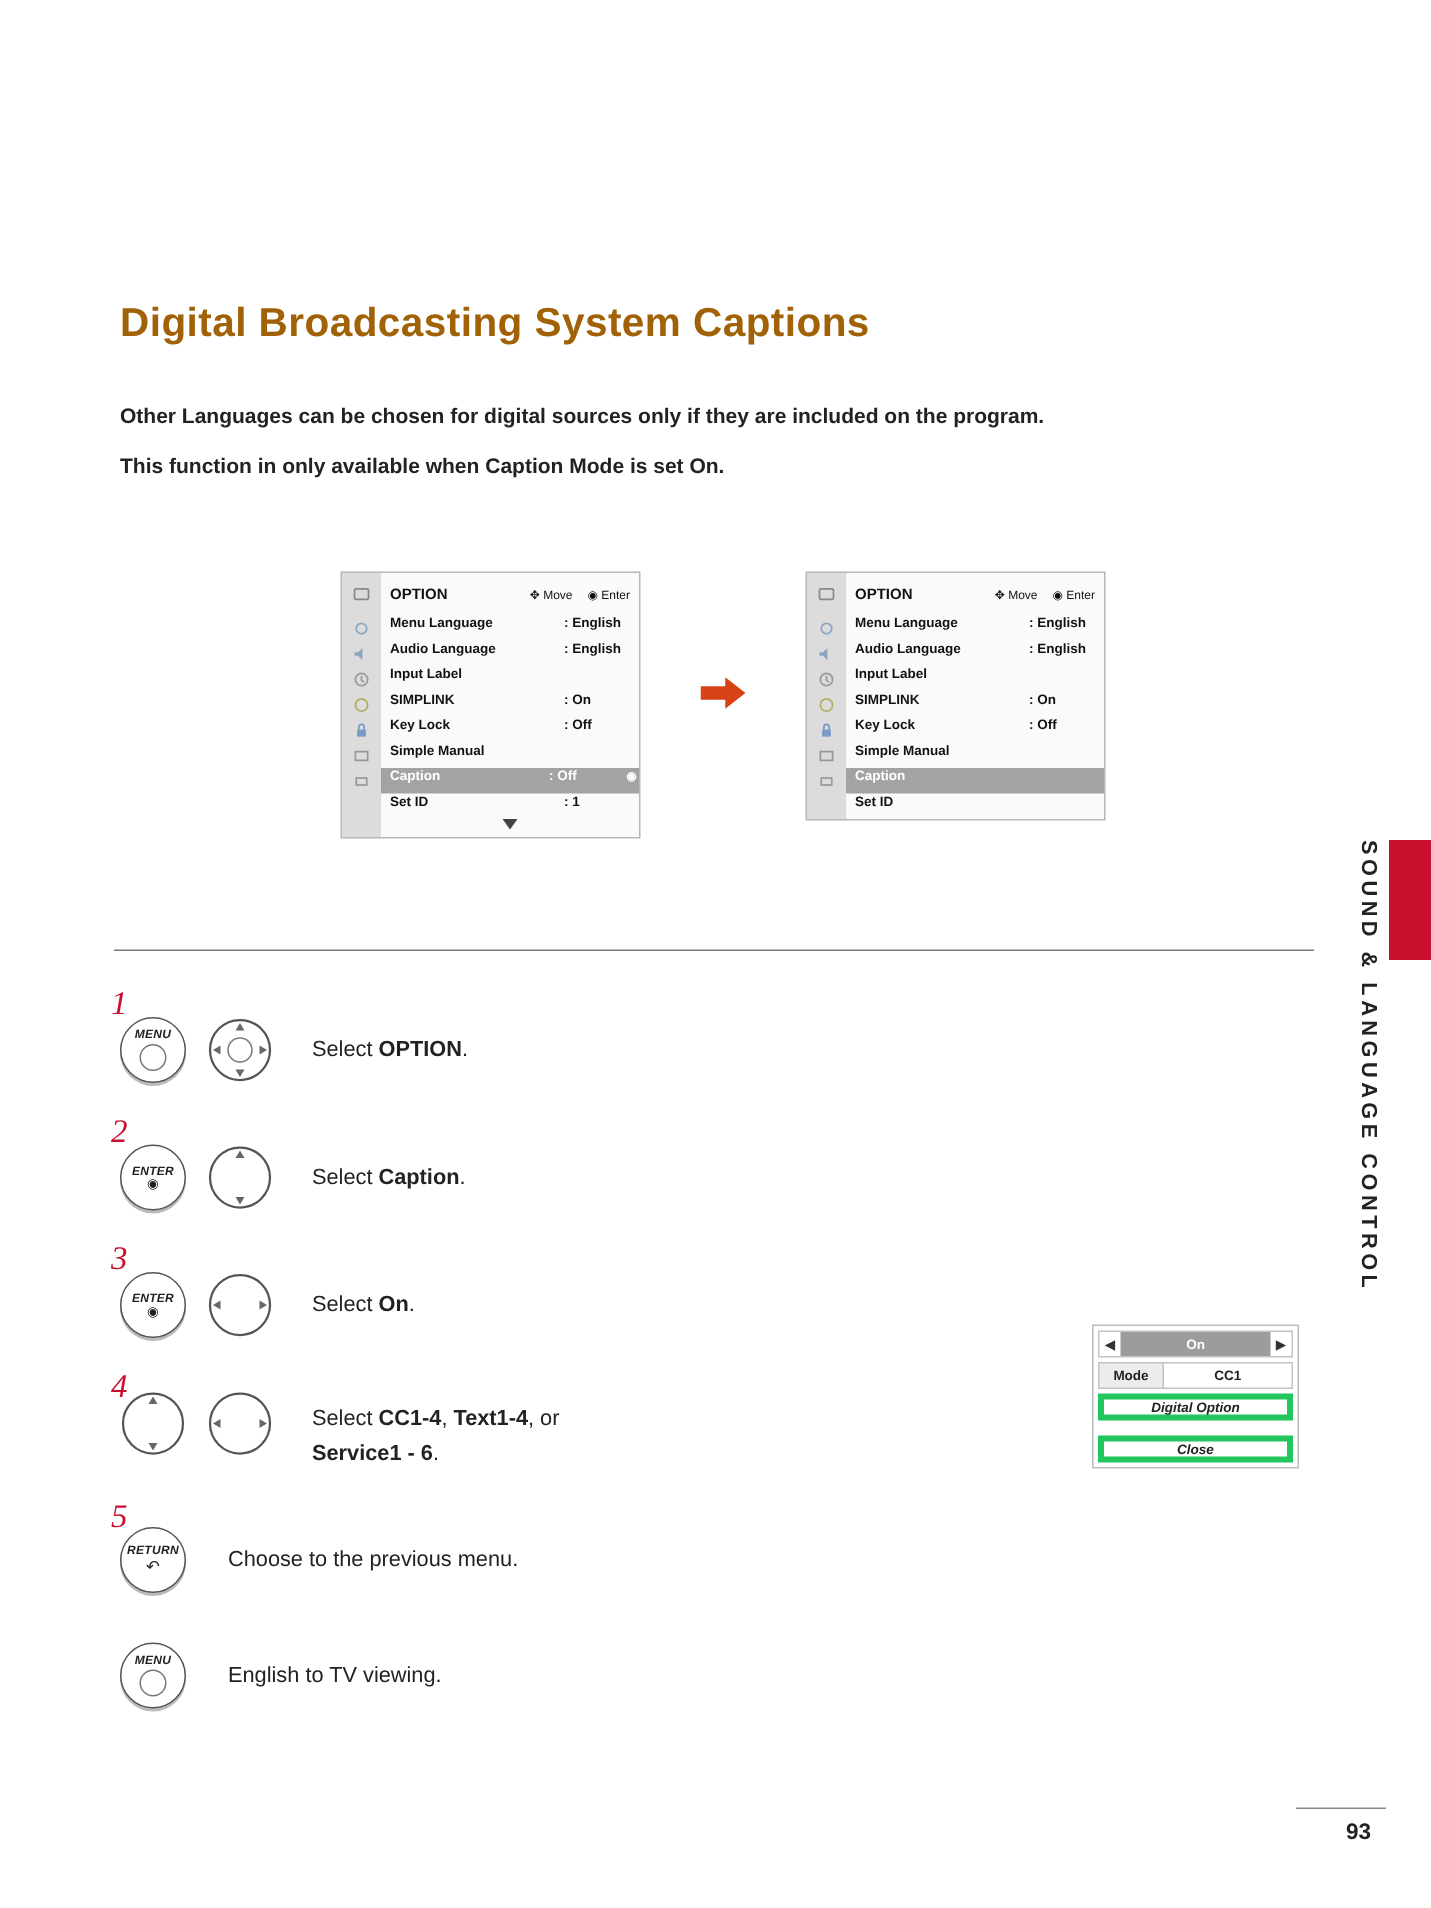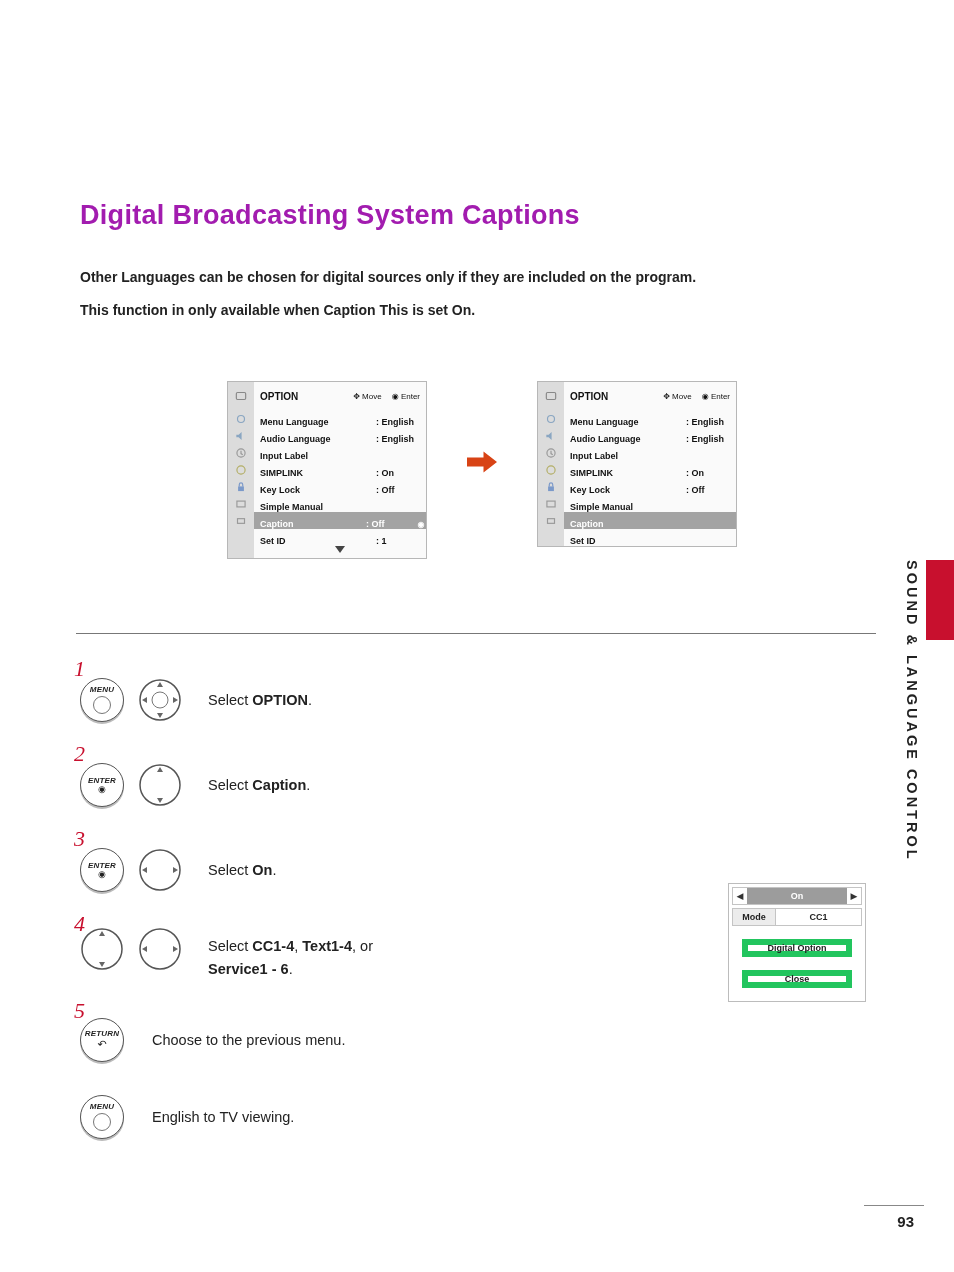--- a/index.html
+++ b/index.html
@@ -1,50 +1,50 @@
 <!DOCTYPE html>
 <html><head>
 <meta charset="utf-8">
 <style>
   * { box-sizing: border-box; margin: 0; padding: 0; }
   html, body { background: #fff; font-family: Arial, Helvetica, sans-serif; color: #222; }
   .page { width: 954px; height: 1272px; position: relative; background: #fff; overflow: hidden; }
   .content { padding: 200px 70px 0 80px; }
-  .title { color: #a21caf; font-size: 27px; font-weight: 600; letter-spacing: 0.3px; margin-bottom: 33px; }
+  .title { color: #a16207; font-size: 27px; font-weight: 600; letter-spacing: 0.3px; margin-bottom: 33px; }
   .intro { font-size: 14px; line-height: 1.9; font-weight: 600; color: #222; margin-bottom: 6px; }
   .intro .cap-word { font-weight: 800; }
   .intro .on-word { font-weight: 800; }
   .osd-row { display: flex; align-items: flex-start; justify-content: center; gap: 40px; margin-top: 58px; position: relative; }
   .arrow-big { width: 30px; height: 22px; margin-top: 70px; }
   .osd { border: 1px solid #b7b7b7; width: 200px; background: #fafafa; font-size: 9px; color: #111; }
   .osd-header { display: flex; align-items: center; height: 28px; }
   .osd-iconcol { width: 26px; display: flex; align-items: center; justify-content: center; }
   .osd-side { width: 26px; display: flex; flex-direction: column; align-items: center; background: #dcdcdc; }
   .osd-side .cell { height: 17px; width: 26px; display: flex; align-items: center; justify-content: center; }
   .osd-head-label { font-weight: 800; font-size: 10px; padding-left: 6px; flex: 1; }
   .osd-head-hints { font-size: 8px; padding-right: 6px; display: flex; gap: 10px; }
   .osd-body { display: flex; }
   .osd-list { flex: 1; }
-  .osd-row-item { display: flex; align-items: flex-end; height: 17px; padding-left: 6px; font-weight: 700; }
+  .osd-row-item { display: flex; align-items: flex-start; height: 17px; padding-left: 6px; font-weight: 700; }
   .osd-row-item .lab { flex: 1; }
   .osd-row-item .val { width: 50px; text-align: left; }
   .osd-row-item.selected { background: #a3a3a3; color: #fff; }
   .caret-down { display:flex; justify-content:center; height:12px;}
   .caret-down svg { width: 10px; height: 8px; }
   .enter-dot { width: 10px; text-align: center; }
   .enter-dot::before { content:"◉"; font-size:8px; }
 
   .popup { position: absolute; left: 648px; top: 502px; width: 138px; background: #fff; font-size: 9px; border: 1px solid #bcbcbc; }
   .popup .p-row { border: 1px solid #c4c4c4; margin: 3px; display: flex; align-items: center; height: 18px; }
   .popup .p-row .tri-l, .popup .p-row .tri-r { width: 14px; text-align: center; font-size: 9px; color: #333; }
   .popup .p-on { flex:1; text-align:center; background:#9c9c9c; color:#fff; font-weight:700; height:100%; display:flex; align-items:center; justify-content:center; }
   .popup .p-mode { display:flex; height:18px; margin:3px; }
   .popup .p-mode .ml { width:44px; border:1px solid #c4c4c4; display:flex; align-items:center; justify-content:center; background:#ececec; font-weight:700; }
   .popup .p-mode .mv { flex:1; border:1px solid #c4c4c4; border-left:none; display:flex; align-items:center; justify-content:center; font-weight:700; }
-  .popup .p-btn { border:6px solid #22c55e; margin:13px; height:18px; display:flex; align-items:center; justify-content:center; font-weight:700; }
+  .popup .p-btn { border:4px solid #22c55e; margin:3px; height:18px; display:flex; align-items:center; justify-content:center; font-weight:700;font-style:italic; }
   .popup .p-btn.close { margin-top: 10px; text-align: right; }
 
   .hr { border: none; border-top: 1px solid #777; margin: 40px 0 30px; width: 800px; position: relative; left: -4px; top: 34px; }
 
   .steps { margin-top: 72px; }
   .step { display: flex; align-items: center; gap: 14px; margin-bottom: 30px; position: relative; min-height: 55px; }
   .step-num { position: absolute; left: -6px; top: -16px; color: #c8102e; font-size: 22px; font-style: italic; font-family: "Times New Roman", serif; }
   .btn-circle { width: 44px; height: 44px; border-radius: 50%; border: 1.5px solid #555; display: flex; flex-direction: column; align-items: center; justify-content: center; background: #fff; box-shadow: 0 2px 0 #bbb; }
   .btn-circle .label { font-size: 8px; font-weight: 600; letter-spacing: 0.2px; font-style: italic; }
   .btn-circle .dot { font-size: 9px; margin-top: -1px; }
@@ -71,21 +71,21 @@
 </head>
 <body>
 <div class="page">
   <div class="side-tab"></div>
   <div class="side-text">SOUND &amp; LANGUAGE CONTROL</div>
 
   <div class="content">
     <h1 class="title">Digital Broadcasting System Captions</h1>
     <div>
       <p class="intro">Other Languages can be chosen for digital sources only if they are included on the program.</p>
-      <p class="intro"><span>This function in only available when</span> <span class="cap-word">Caption</span> <span>This is set</span> <span class="on-word">On</span><span>.</span></p>
+      <p class="intro"><span>This function in only available when</span> <span class="cap-word">Caption</span> <span>Mode is set</span> <span class="on-word">On</span><span>.</span></p>
     </div>
 
     <div class="osd-row">
 
       <div class="osd">
         <div class="osd-header">
           <div class="osd-iconcol" style="background:#dcdcdc;height:28px;">
             <span class="mini-icon">
                 <svg viewBox="0 0 24 24">
                   <rect x="4" y="6" width="16" height="12" rx="2" fill="none" stroke="#888" stroke-width="2"></rect>

